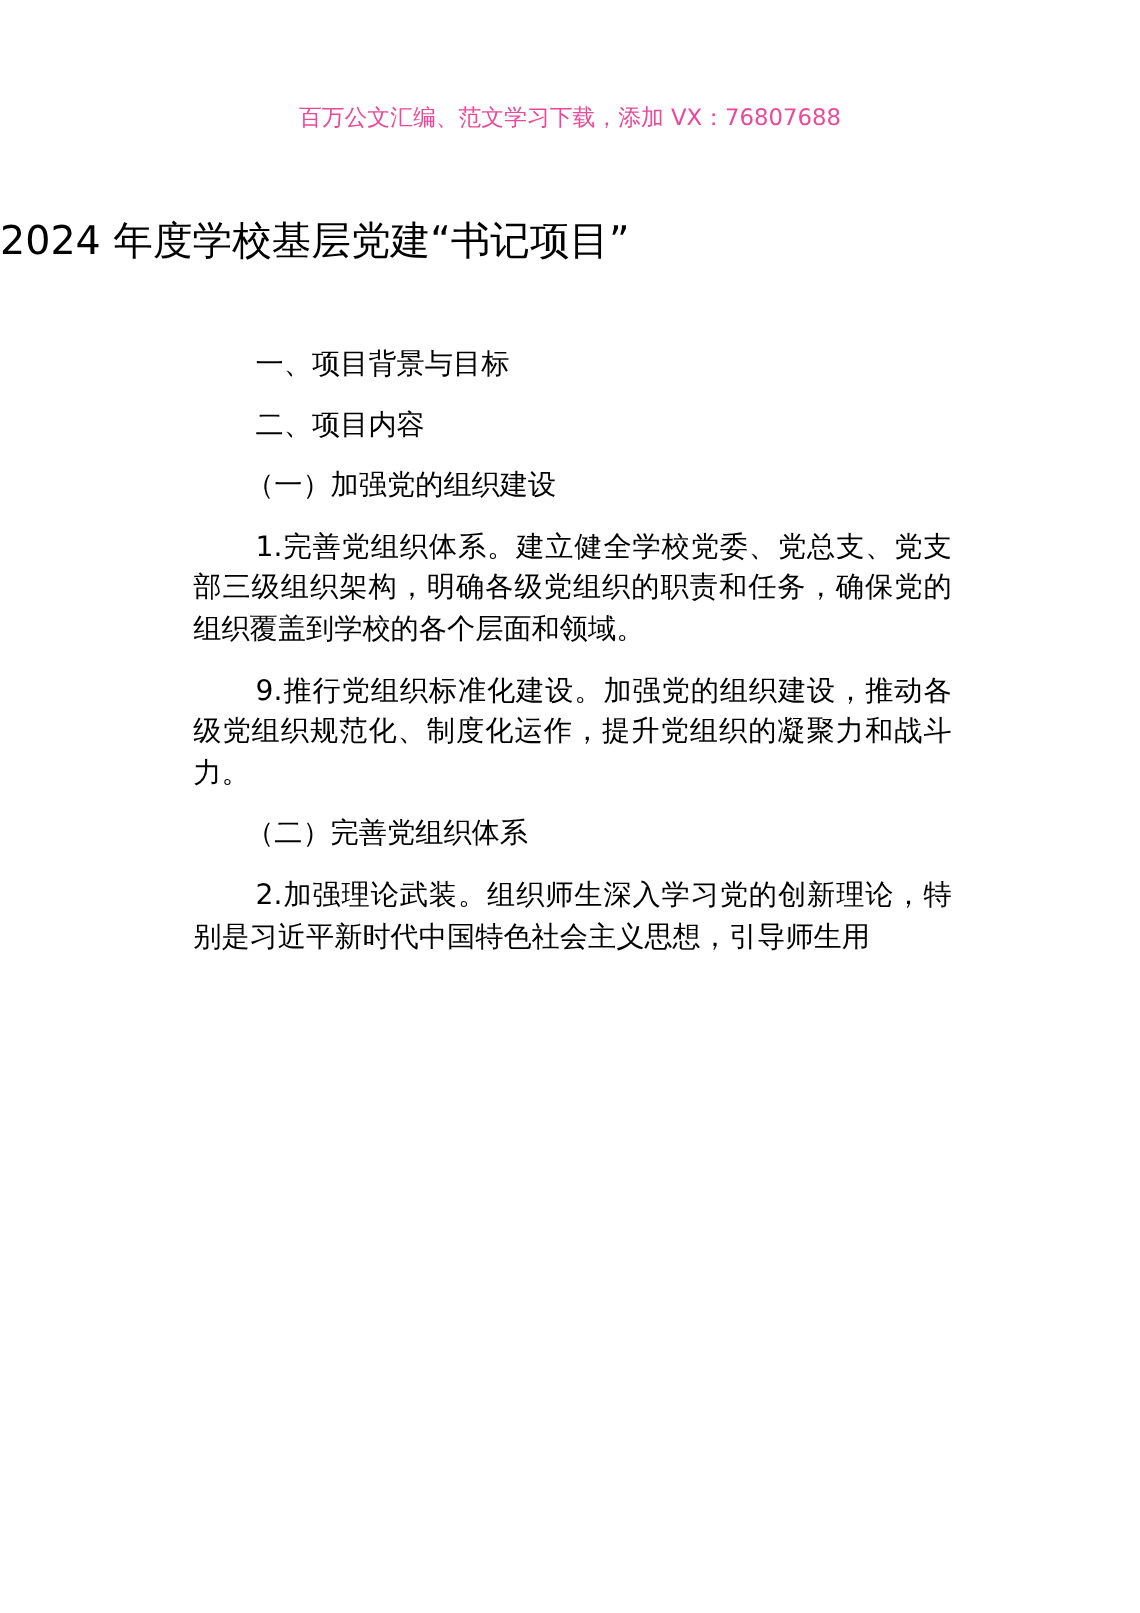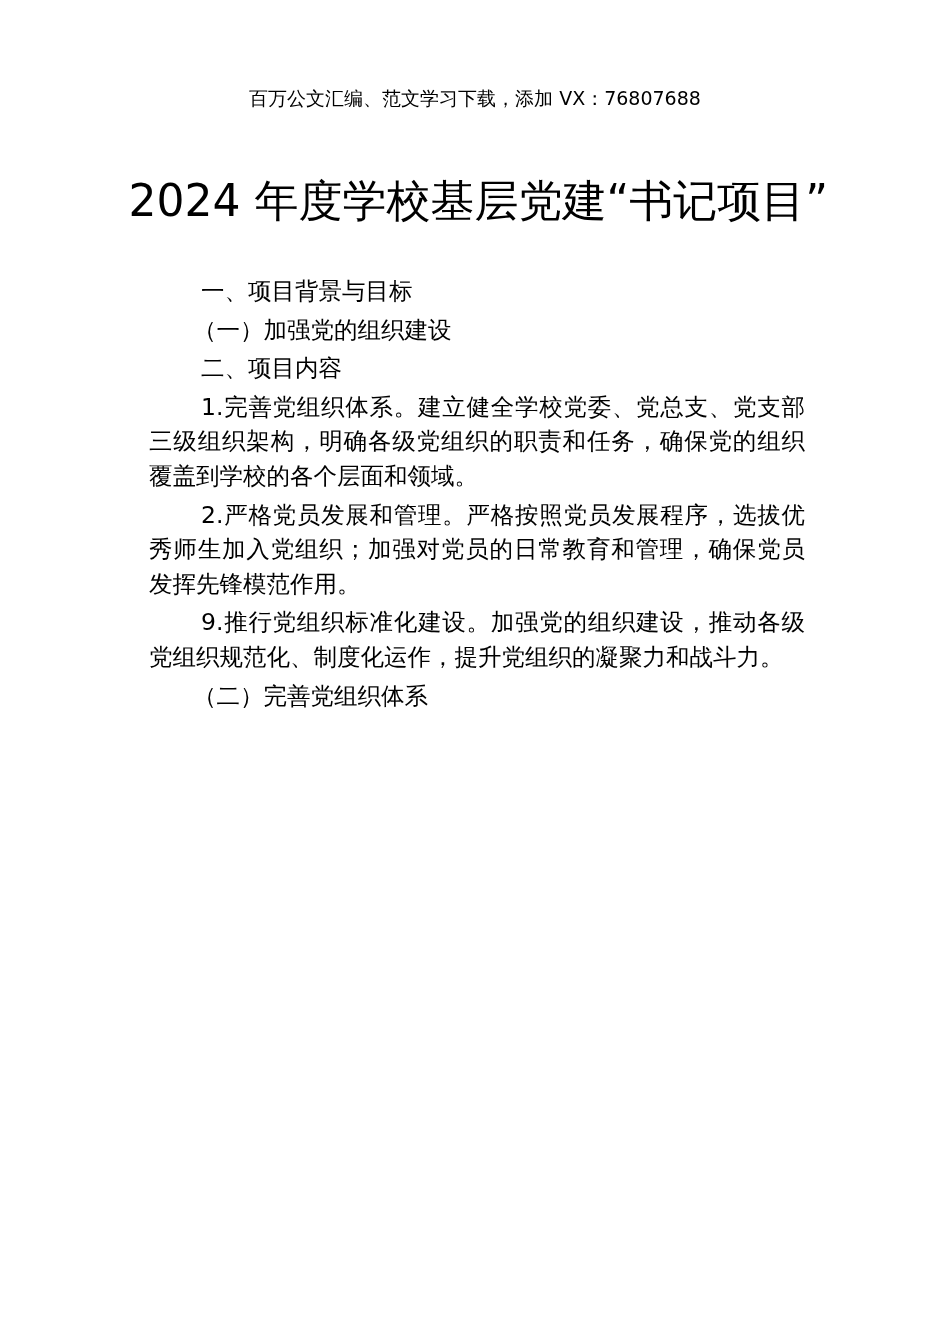--- a/index.html
+++ b/index.html
@@ -16,75 +16,75 @@
       color: #000000;
     }
     .watermark {
       position: absolute;
       top: 84px;
       left: 0;
       width: 950px;
       text-align: center;
       font-size: 19px;
       line-height: 28px;
-      color: #000000;
+      color: #ec4899;
       letter-spacing: 0px;
     }
     .doc-title {
       position: absolute;
       top: 178px;
       left: 0;
       width: 828px;
-      text-align: right;
-      font-size: 44px;
+      text-align: left;
+      font-size: 33px;
       line-height: 46px;
       color: #000000;
       font-family: "DejaVu Sans", "Liberation Sans", sans-serif;
       letter-spacing: 0px;
     }
     .body-text {
       position: absolute;
       top: 270px;
       left: 145px;
       width: 664px;
       font-size: 23.5px;
       line-height: 34.6px;
       text-align: justify;
       text-justify: inter-character;
     }
     .body-text p {
-      margin: 4px;
+      margin: 16px;
       padding: 0;
     }
     .indent {
       text-indent: 52px;
     }
     .bold-lead {
       font-weight: normal;
     }
   </style>
 </head>
 <body>
 
 <div class="watermark">百万公文汇编、范文学习下载，添加 VX：76807688</div>
 
 <h1 class="doc-title" style="margin:0;font-weight:normal;">2024 年度学校基层党建“书记项目”</h1>
 
 <div class="body-text">
   <p class="indent">一、项目背景与目标</p>
 
+  <p class="indent">二、项目内容</p>
+
   <p class="indent" style="text-indent:44px;">（一）加强党的组织建设</p>
-
-  <p class="indent">二、项目内容</p>
 
   <p class="indent">
     <span class="bold-lead">1.完善党组织体系。</span><span>建立健全学校党委、党总支、党支部三级组织架构，明确各级党组织的职责和任务，确保党的组织覆盖到学校的各个层面和领域。</span>
-  </p>
-  <p class="indent">
-    <span class="bold-lead">2.严格党员发展和管理。</span><span>严格按照党员发展程序，选拔优秀师生加入党组织；加强对党员的日常教育和管理，确保党员发挥先锋模范作用。</span>
   </p>
   <p class="indent">
     <span class="bold-lead">9.推行党组织标准化建设。</span><span>加强党的组织建设，推动各级党组织规范化、制度化运作，提升党组织的凝聚力和战斗力。</span>
   </p>
 
   <p class="indent" style="text-indent:44px;">（二）完善党组织体系</p>
 
+  <p class="indent">
+    <span class="bold-lead">2.加强理论武装。</span><span>组织师生深入学习党的创新理论，特别是习近平新时代中国特色社会主义思想，引导师生用</span>
+  </p>
 </div>
 
 </body></html>

